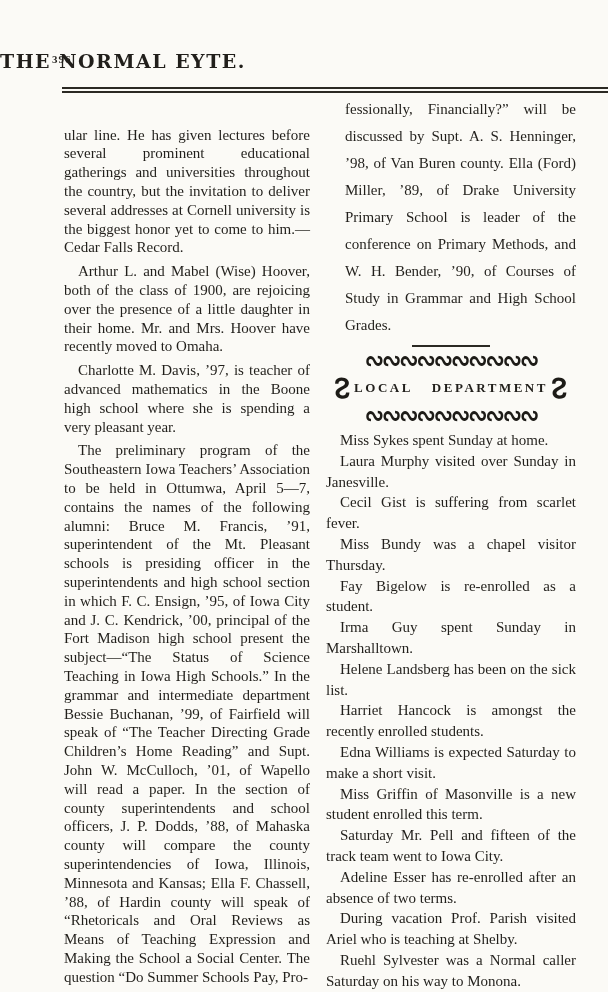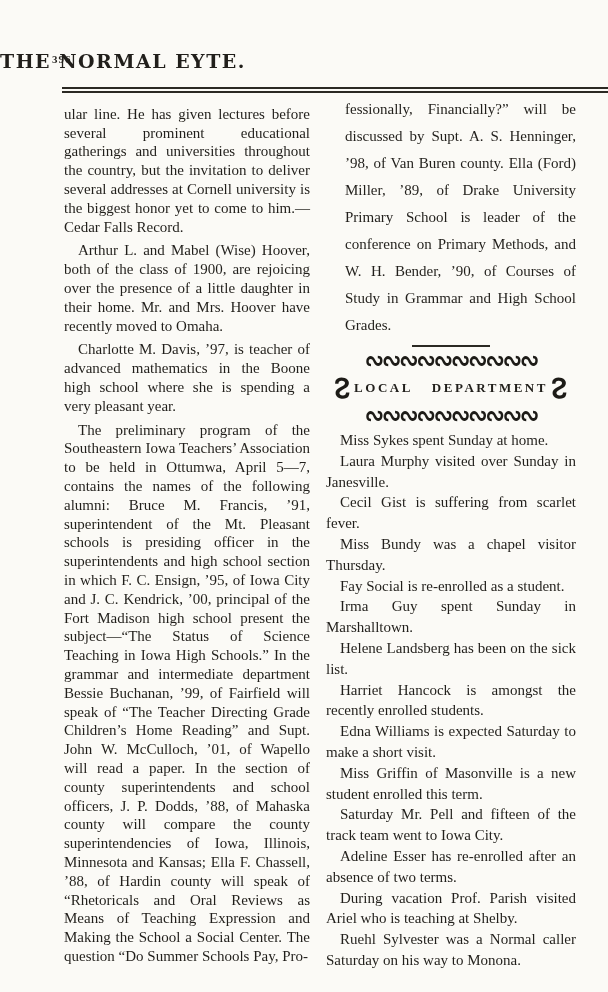--- a/index.html
+++ b/index.html
@@ -121,21 +121,21 @@
           <span class="orn-title">LOCAL  DEPARTMENT</span>
           <span class="orn-side orn-right">∾</span>
         </div>
         <div class="orn-row">∾∾∾∾∾∾∾∾∾∾</div>
       </div>
 
       <p class="local-item">Miss Sykes spent Sunday at home.</p>
       <p class="local-item">Laura Murphy visited over Sunday in Janesville.</p>
       <p class="local-item">Cecil Gist is suffering from scarlet fever.</p>
       <p class="local-item">Miss Bundy was a chapel visitor Thursday.</p>
-      <p class="local-item">Fay Social is re-enrolled as a student.</p>
+      <p class="local-item">Fay Bigelow is re-enrolled as a student.</p>
       <p class="local-item">Irma Guy spent Sunday in Marshalltown.</p>
       <p class="local-item">Helene Landsberg has been on the sick list.</p>
       <p class="local-item">Harriet Hancock is amongst the recently enrolled students.</p>
       <p class="local-item">Edna Williams is expected Saturday to make a short visit.</p>
       <p class="local-item">Miss Griffin of Masonville is a new student enrolled this term.</p>
       <p class="local-item">Saturday Mr. Pell and fifteen of the track team went to Iowa City.</p>
       <p class="local-item">Adeline Esser has re-enrolled after an absence of two terms.</p>
       <p class="local-item">During vacation Prof. Parish visited Ariel who is teaching at Shelby.</p>
       <p class="local-item">Ruehl Sylvester was a Normal caller Saturday on his way to Monona.</p>
     </div>

